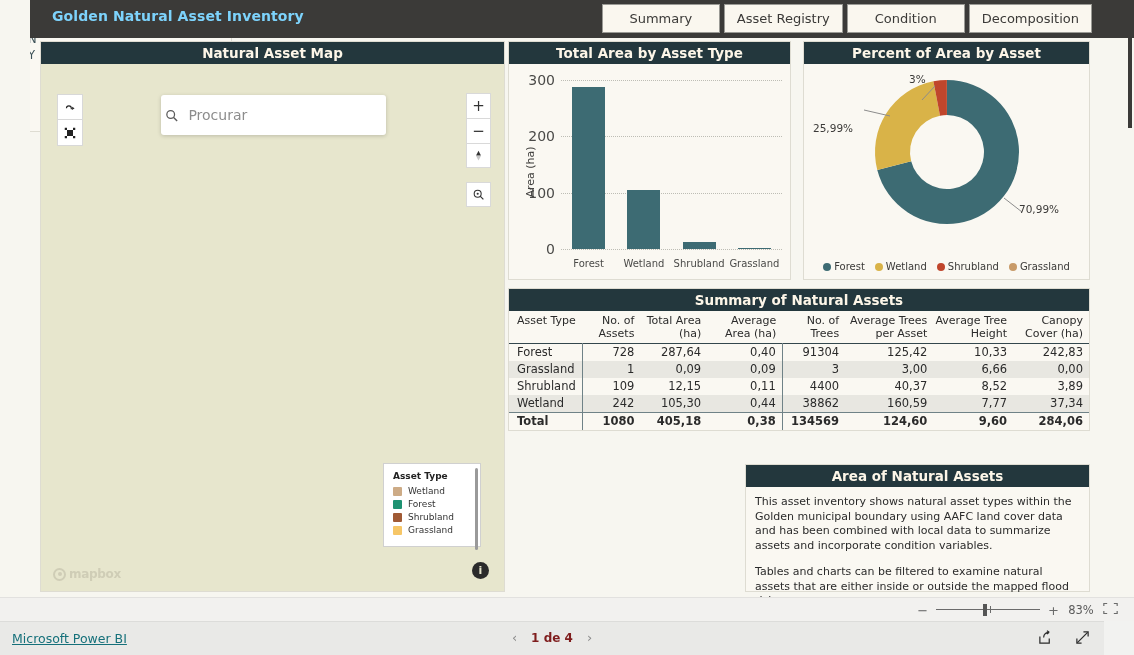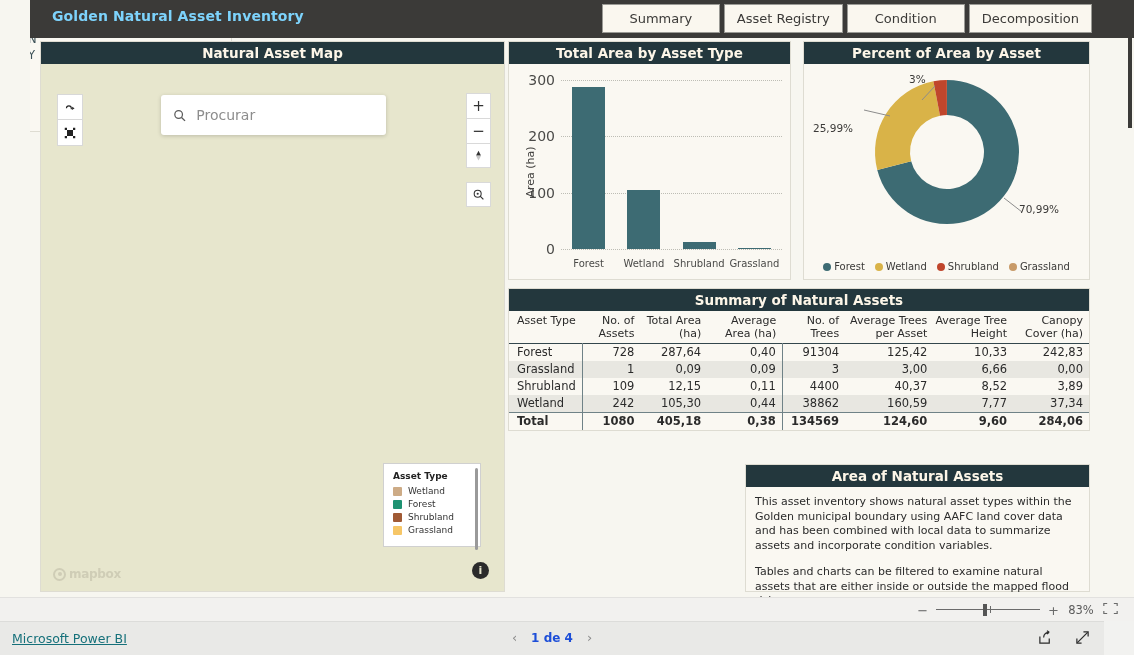--- a/index.html
+++ b/index.html
@@ -49,21 +49,21 @@
 
   
   #map-panel { left: 40px; top: 41px; width: 465px; height: 551px; }
   .map-body {
     position: relative; width: 100%; height: calc(100% - 22px);
     background: #e7e6cd; overflow: hidden;
   }
   .map-search {
     position: absolute; left: 120px; top: 31px; width: 225px; height: 40px;
     background: #fff; border-radius: 3px; box-shadow: 0 1px 4px rgba(0,0,0,.18);
-    display: flex; align-items: center; padding: 0 12px; gap: 10px;
+    display: flex; align-items: center; padding: 0 4px; gap: 10px;
   }
   .map-search input {
     border: none; outline: none; font-size: 14px; color: #555;
     background: transparent; width: 100%;
     font-family: "DejaVu Sans", "Liberation Sans", sans-serif;
   }
   .map-search input::placeholder { color: #8d8d8d; }
   .mapctl-left { position: absolute; left: 16px; top: 30px; }
   .mapbtn {
     width: 26px; height: 26px; background: #fff; border: 1px solid #d8d8d8;
@@ -210,21 +210,21 @@
   }
   .pbi-link {
     position: absolute; left: 12px; top: 9px;
     font-size: 12.5px; color: #15707a; text-decoration: underline; cursor: pointer;
   }
   .pager {
     position: absolute; left: 50%; transform: translateX(-50%); top: 8px;
     display: flex; align-items: center; gap: 14px;
   }
   .pg-arrow { font-size: 13px; color: #8b8b8b; cursor: pointer; }
-  .pg-label { font-size: 12px; color: #1d4ed8; font-weight: bold; }
+  .pg-label { font-size: 12px; color: #7f1d1d; font-weight: bold; }
   .statusicons { position: absolute; right: 14px; top: 8px; display: flex; gap: 22px; }
   .sicon { font-size: 14px; color: #2b2b2b; cursor: pointer; }
 </style>
 </head>
 <body>
 
 <div id="app">
 
   <div class="canvas">
     <div class="leftgutter"></div>

